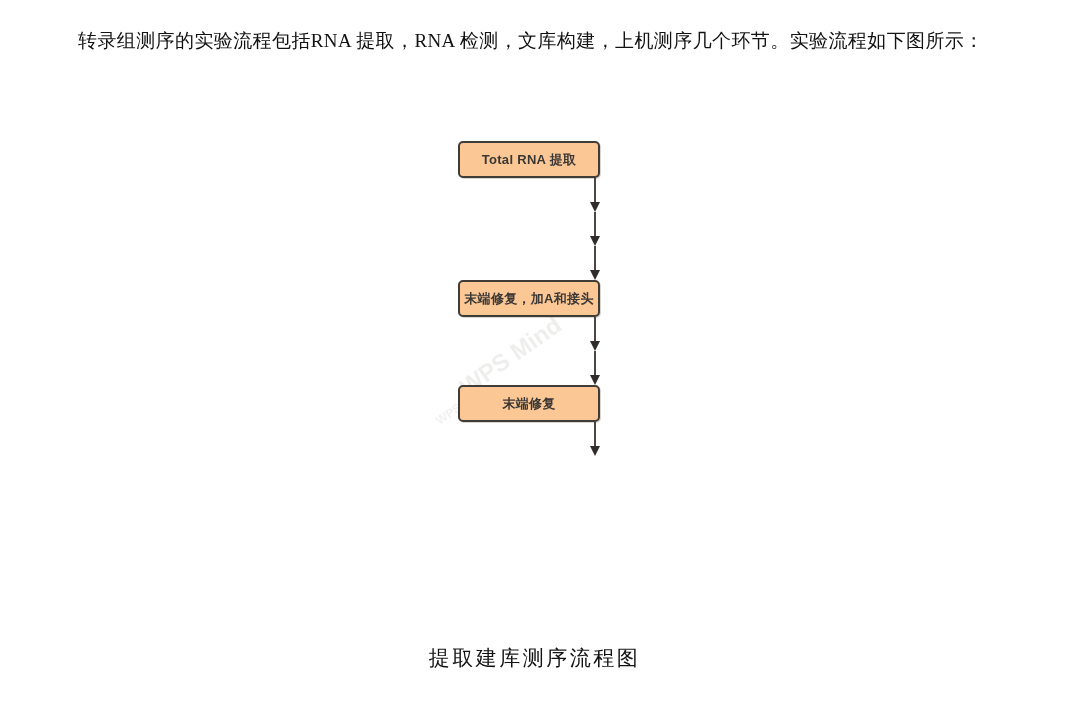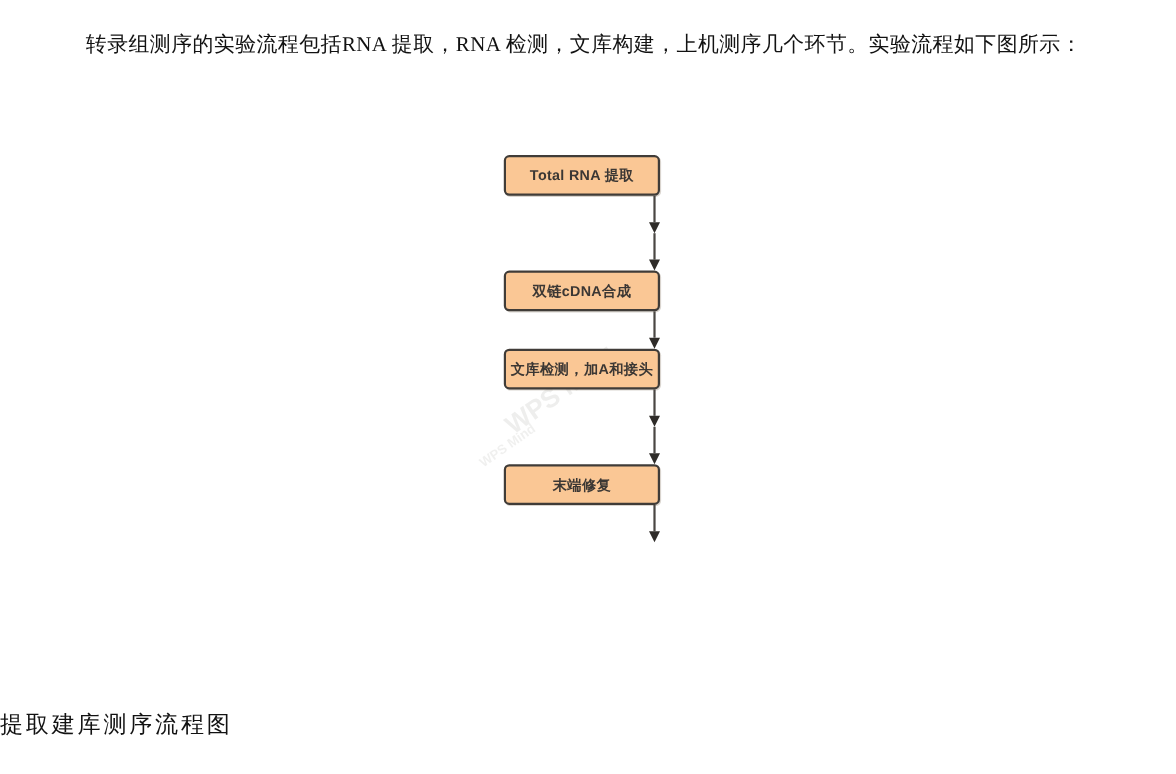--- a/index.html
+++ b/index.html
@@ -102,20 +102,21 @@
     height: 0;
     border-left: 5px solid transparent;
     border-right: 5px solid transparent;
     border-top: 10px solid #2F2C29;
   }
   .caption {
     position: absolute;
     top: 644px;
     left: 0;
     width: 1069px;
+    text-align: center;
     font-size: 21px;
     color: #121212;
     letter-spacing: 2.5px;
   }
 </style>
 </head>
 <body>
 
 <div class="page">
 
@@ -134,30 +135,27 @@
     <div class="connector">
       <div class="arrow-line"></div>
       <div class="arrow-head"></div>
     </div>
 
     <div class="connector">
       <div class="arrow-line"></div>
       <div class="arrow-head"></div>
     </div>
 
-    <div class="box">
-      <span class="box-label">双链cDNA合成</span>
-    </div>
     <div class="connector">
       <div class="arrow-line"></div>
       <div class="arrow-head"></div>
     </div>
 
     <div class="box">
-      <span class="box-label">文库检测，加A和接头</span>
+      <span class="box-label">末端修复，加A和接头</span>
     </div>
     <div class="connector">
       <div class="arrow-line"></div>
       <div class="arrow-head"></div>
     </div>
 
     <div class="connector">
       <div class="arrow-line"></div>
       <div class="arrow-head"></div>
     </div>

